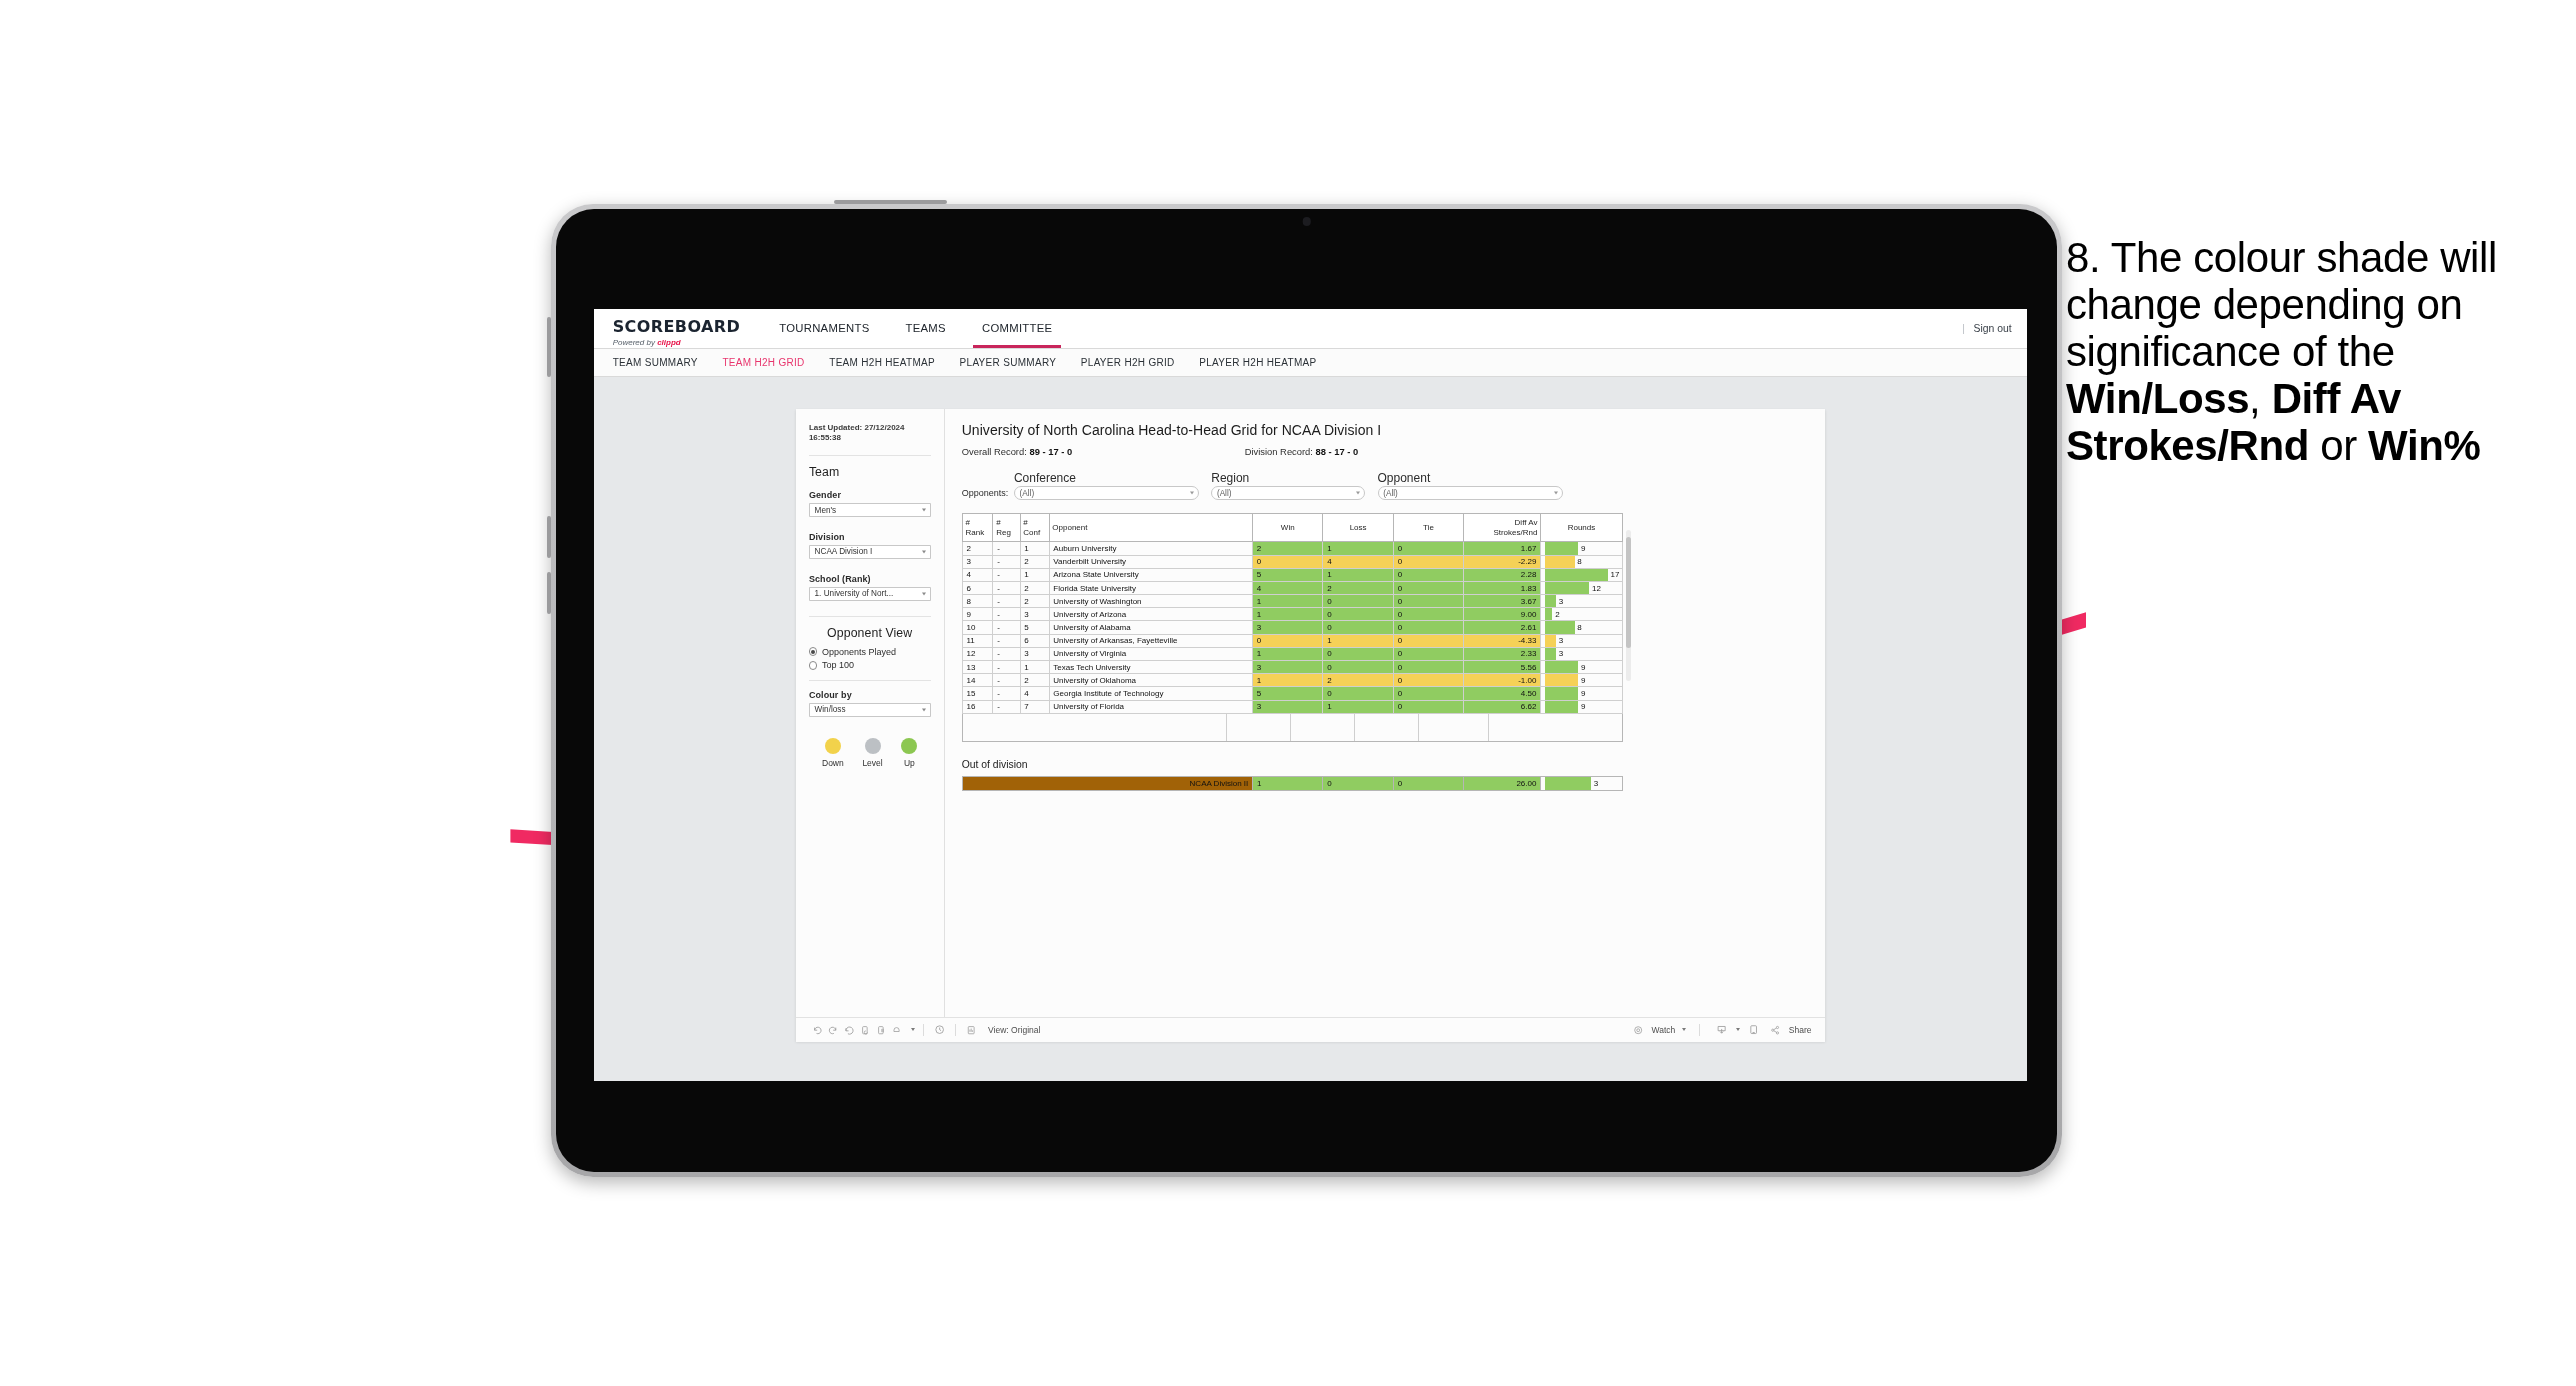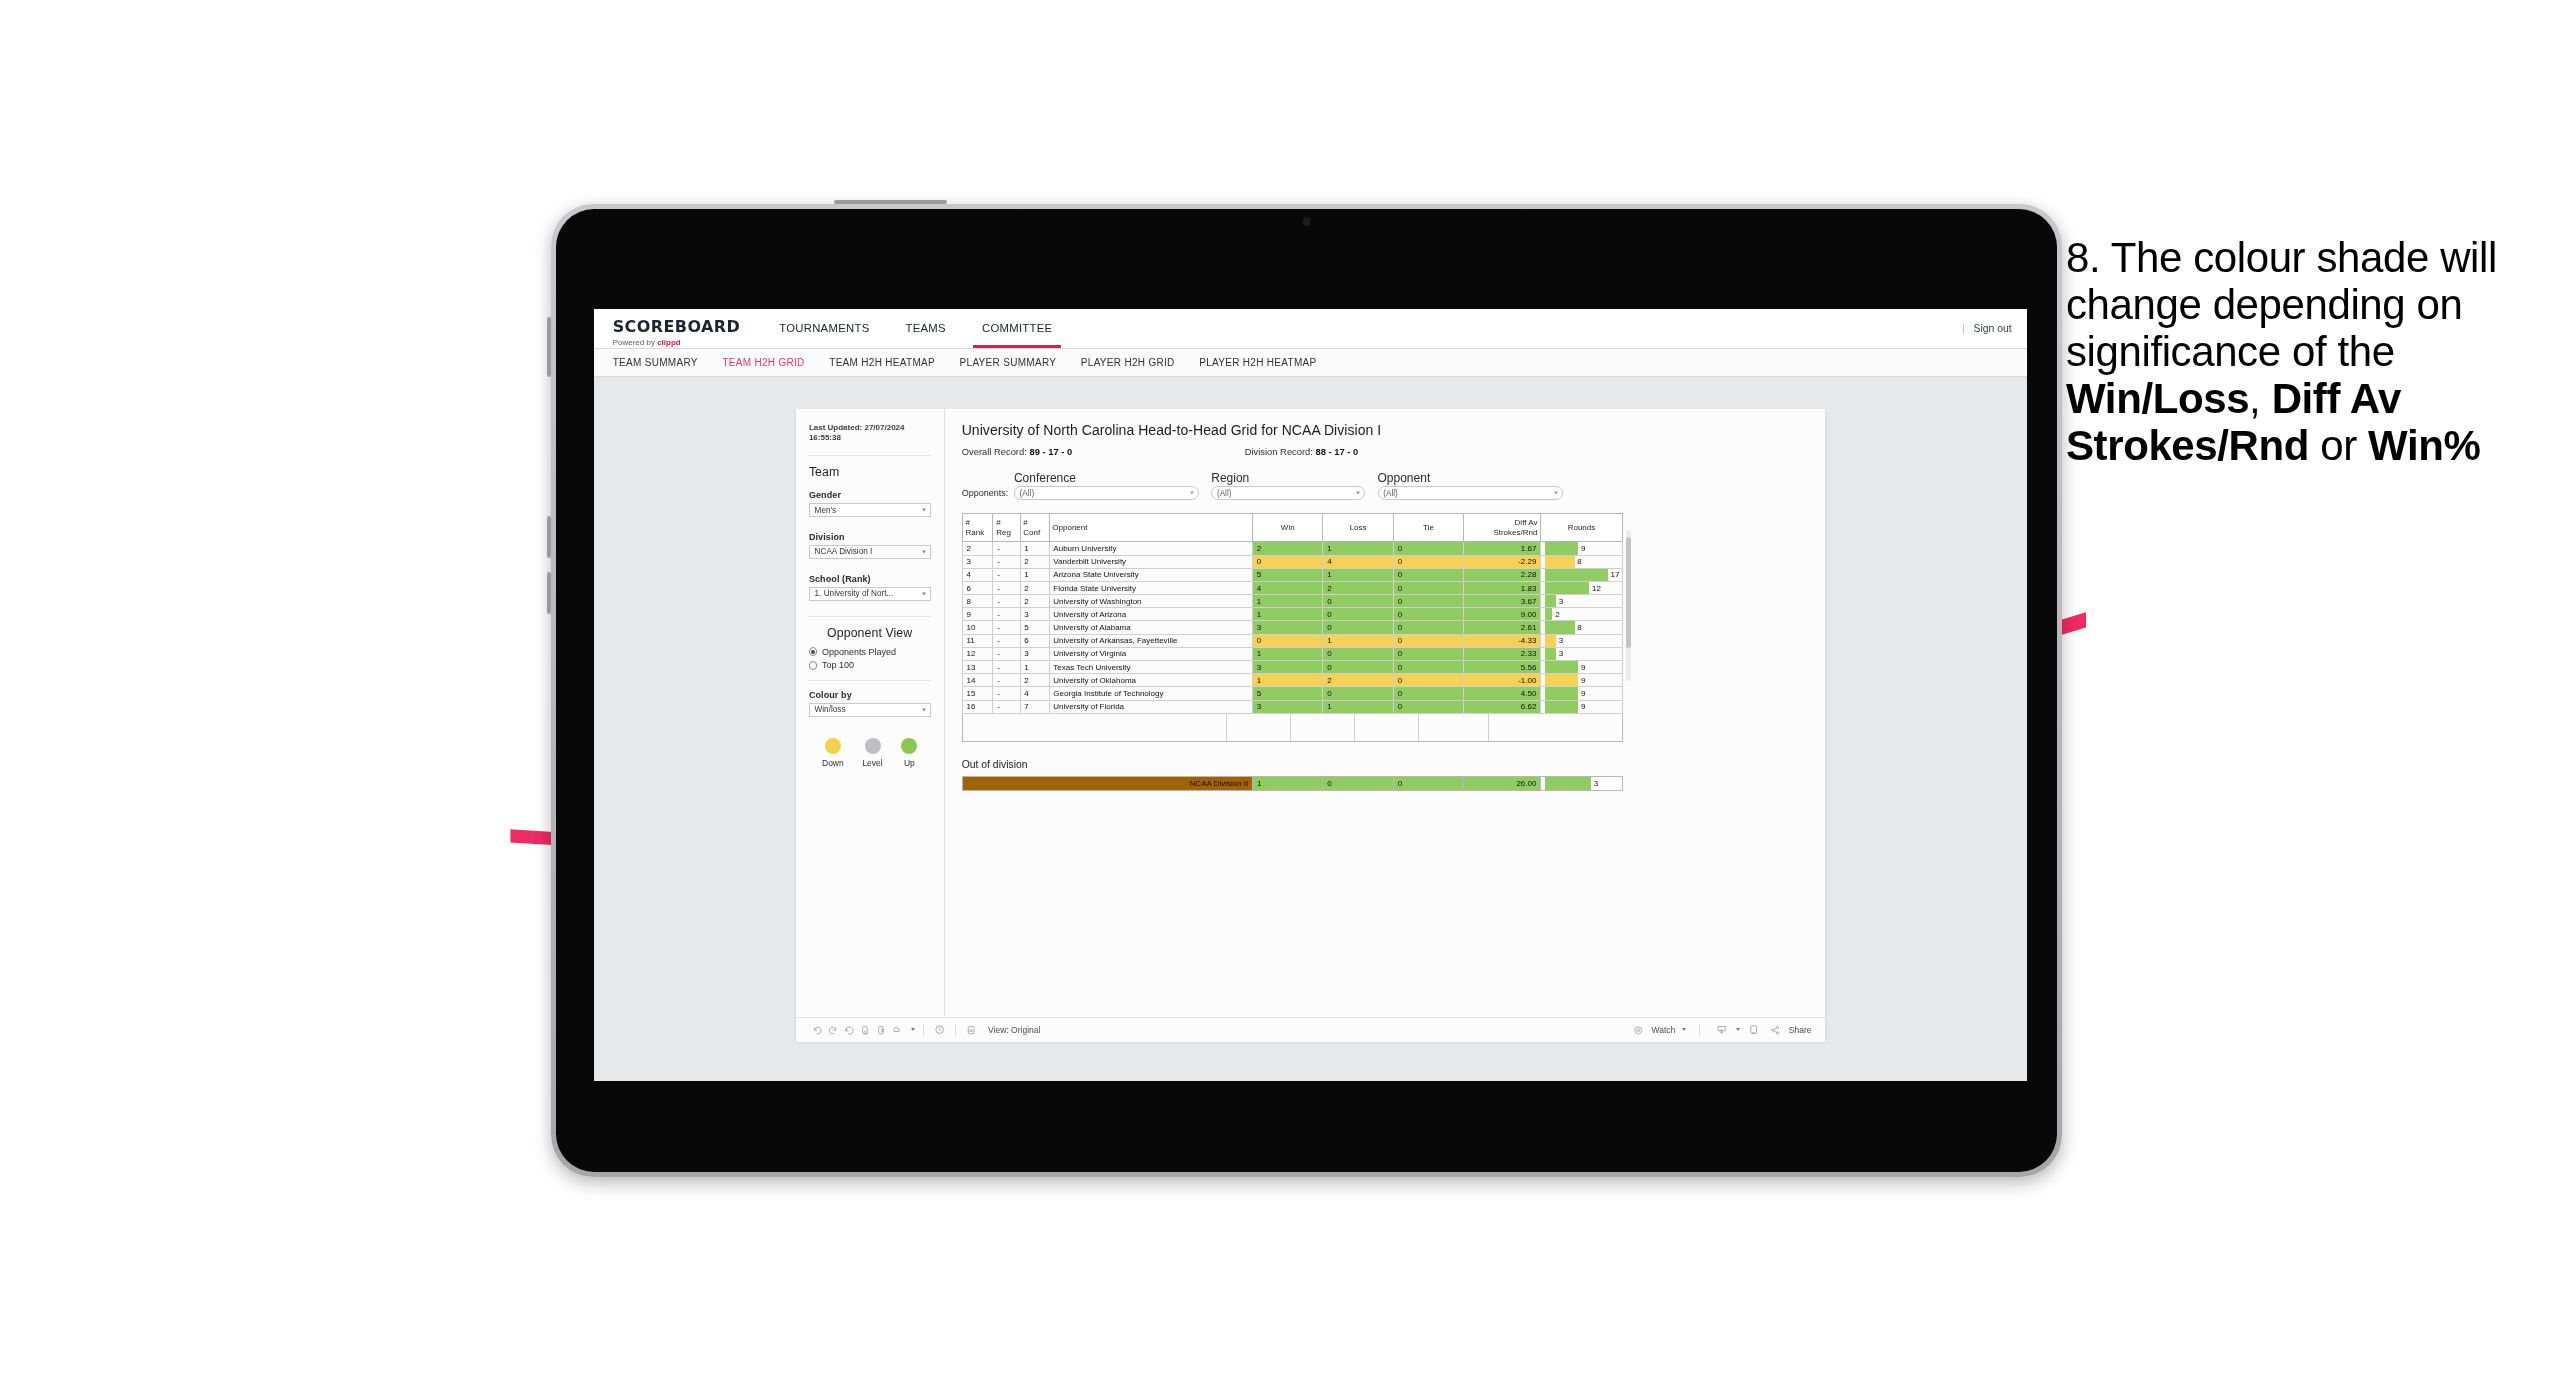--- a/index.html
+++ b/index.html
@@ -81,21 +81,21 @@
   #brand {
     display: flex; flex-direction: column; justify-content: center;
     padding: 10px 21px 0 19px; min-width: 138px;
   }
   #brand-title {
     font-family: "DejaVu Sans", sans-serif;
     font-weight: 700; font-size: 16px; letter-spacing: 0.4px;
     color: #1b2430; line-height: 1;
   }
   #brand-sub {
-    font-size: 8px; color: #555e68; margin-top: 4px; line-height: 1;
+    font-size: 8px; color: #555e68; margin-top: 4px; line-height: 1; font-style: italic;
   }
   #brand-sub .brandmark { color: #e8174c; font-weight: 700; }
 
   .topnav-item {
     display: flex; align-items: center; padding: 0 18px;
     font-size: 11.3px; color: #20262d; letter-spacing: 0.3px;
     position: relative; cursor: pointer;
   }
   .topnav-item.active::after {
     content: ""; position: absolute; left: 9.4px; right: 9.4px; bottom: 0;
@@ -369,21 +369,21 @@
           <div class="subnav-item">PLAYER H2H HEATMAP</div>
         </div>
 
         <div id="canvas">
           <div id="sheet">
 
             <div id="sheet-main">
 
               <div id="filters">
                 <div id="last-updated">
-                  <div>Last Updated: 27/07/2024</div>
+                  <div>Last Updated: 27/12/2024</div>
                   <div>16:55:38</div>
                 </div>
                 <div class="fhr"></div>
 
                 <div class="f-title">Team</div>
 
                 <div class="f-label">Gender</div>
                 <div class="f-select">
                   <span>Men's</span>
                   <span class="caret"></span>

